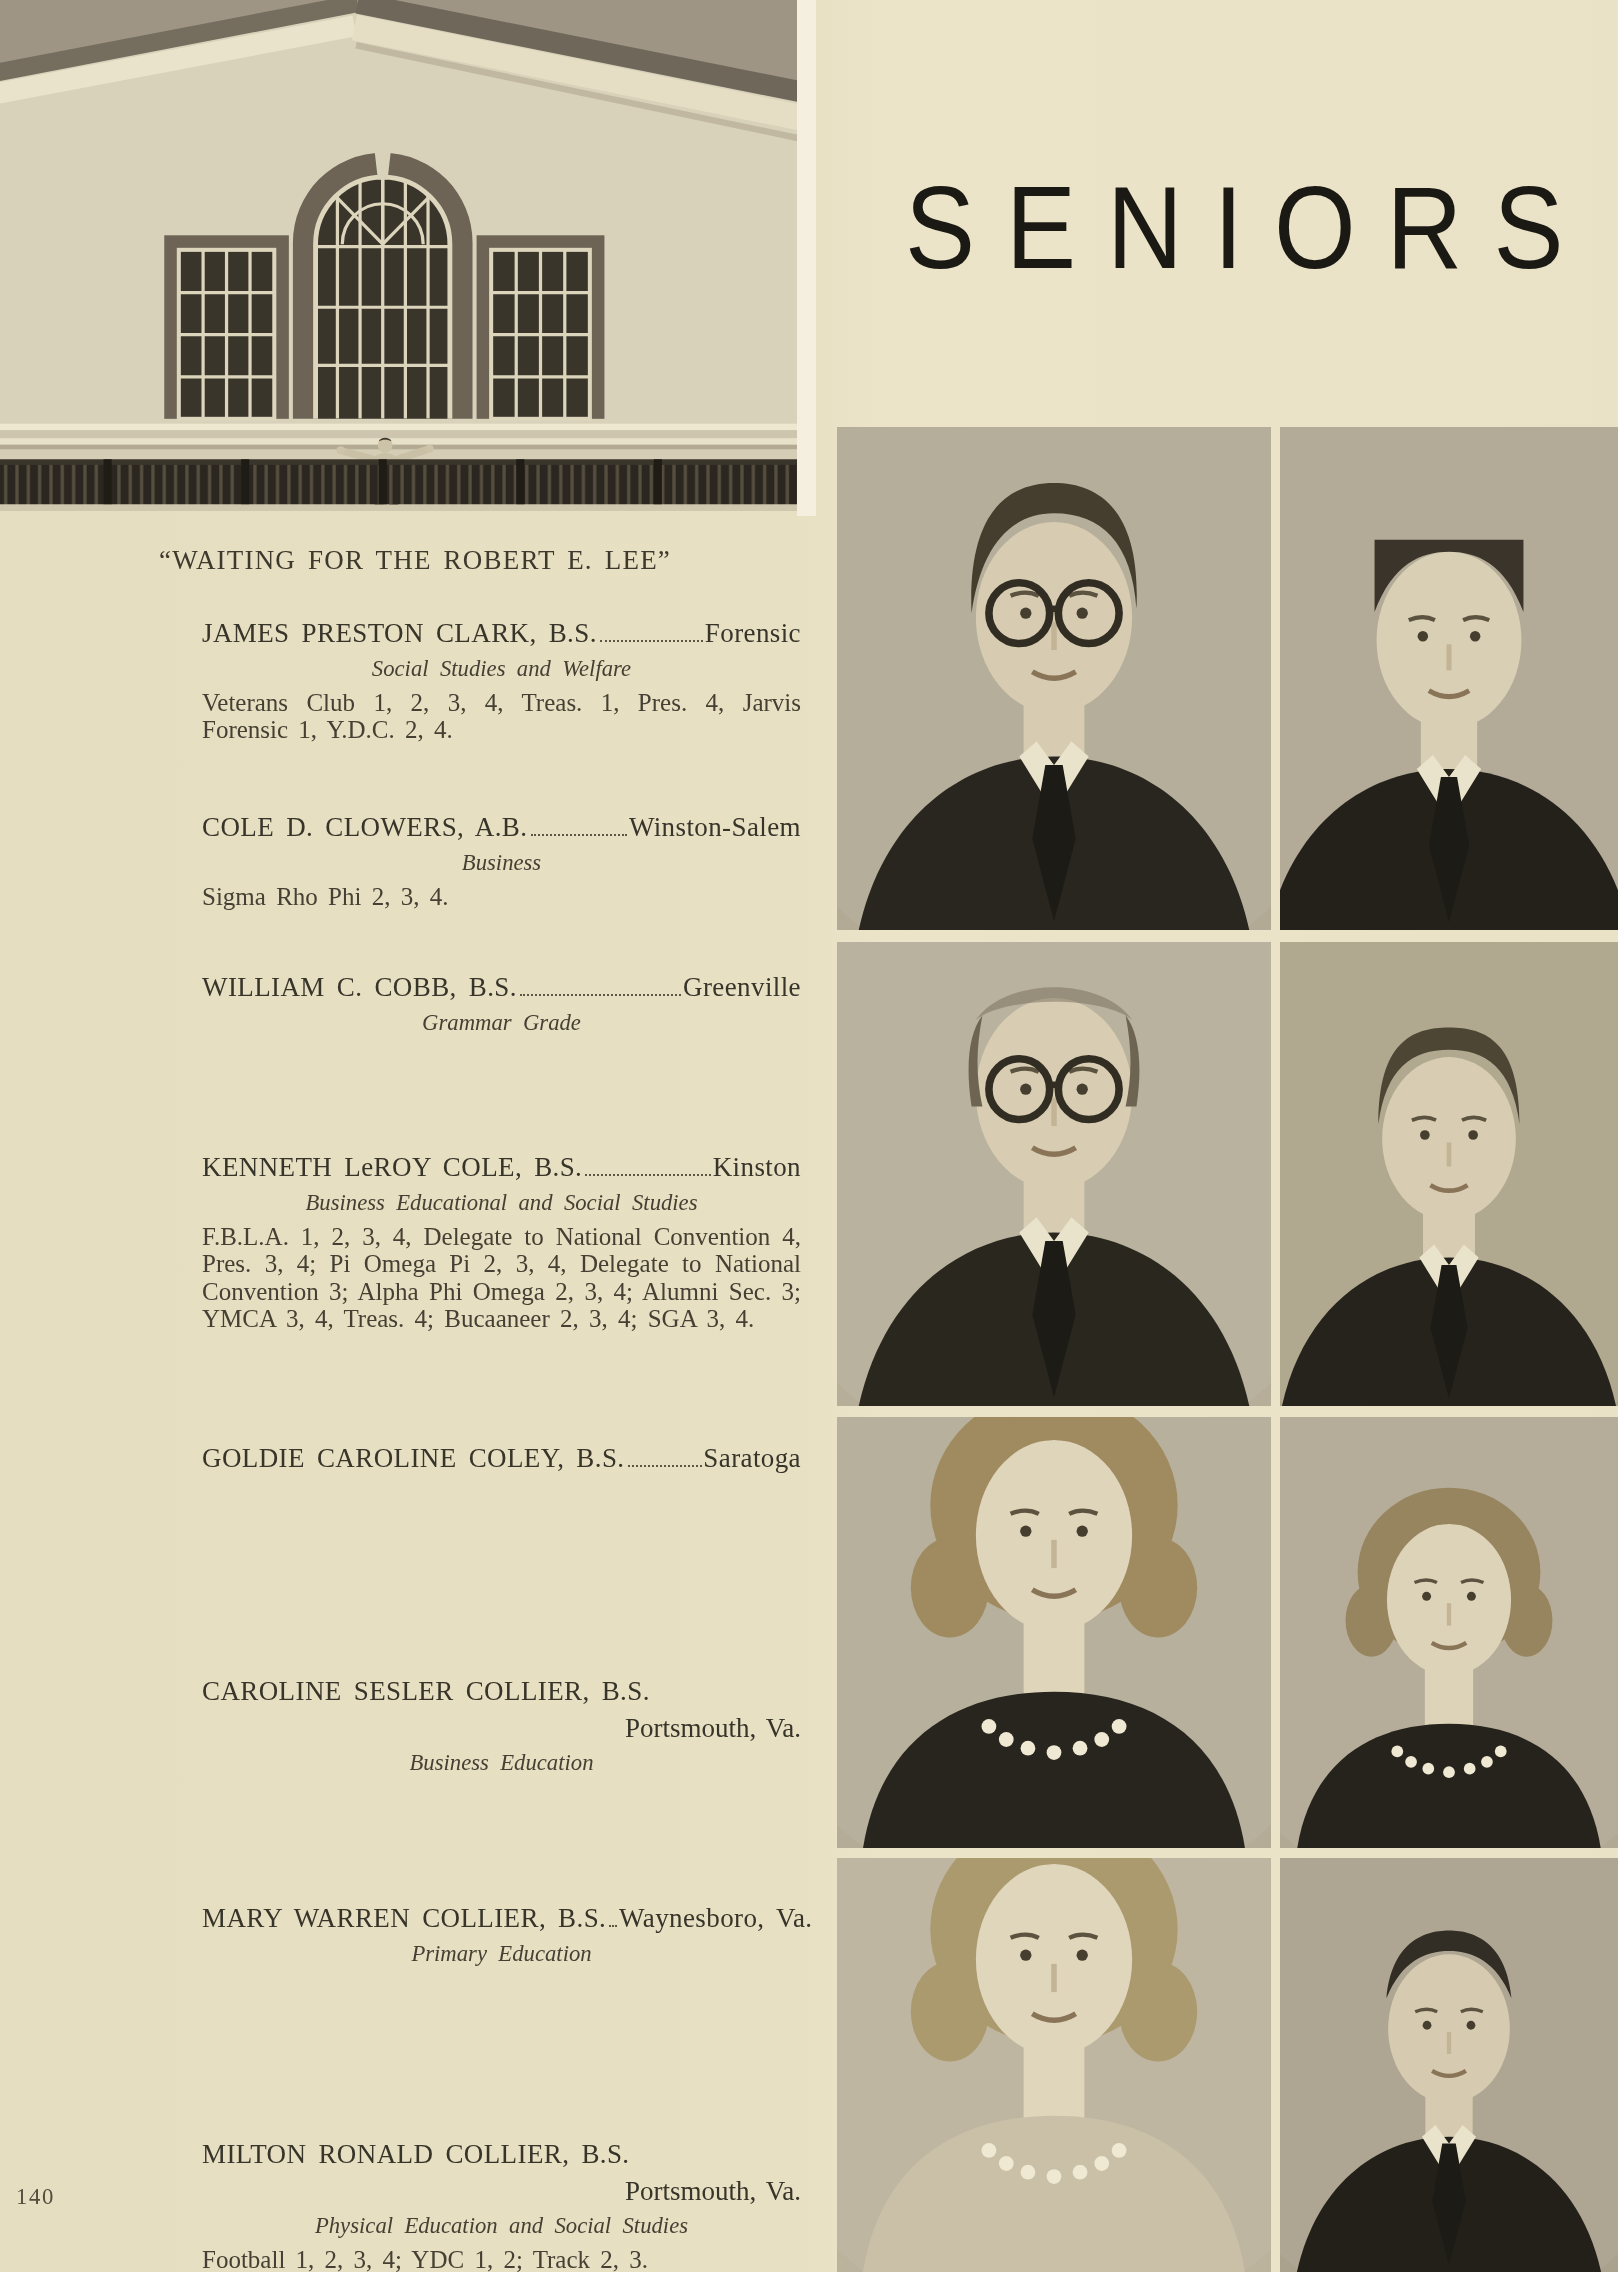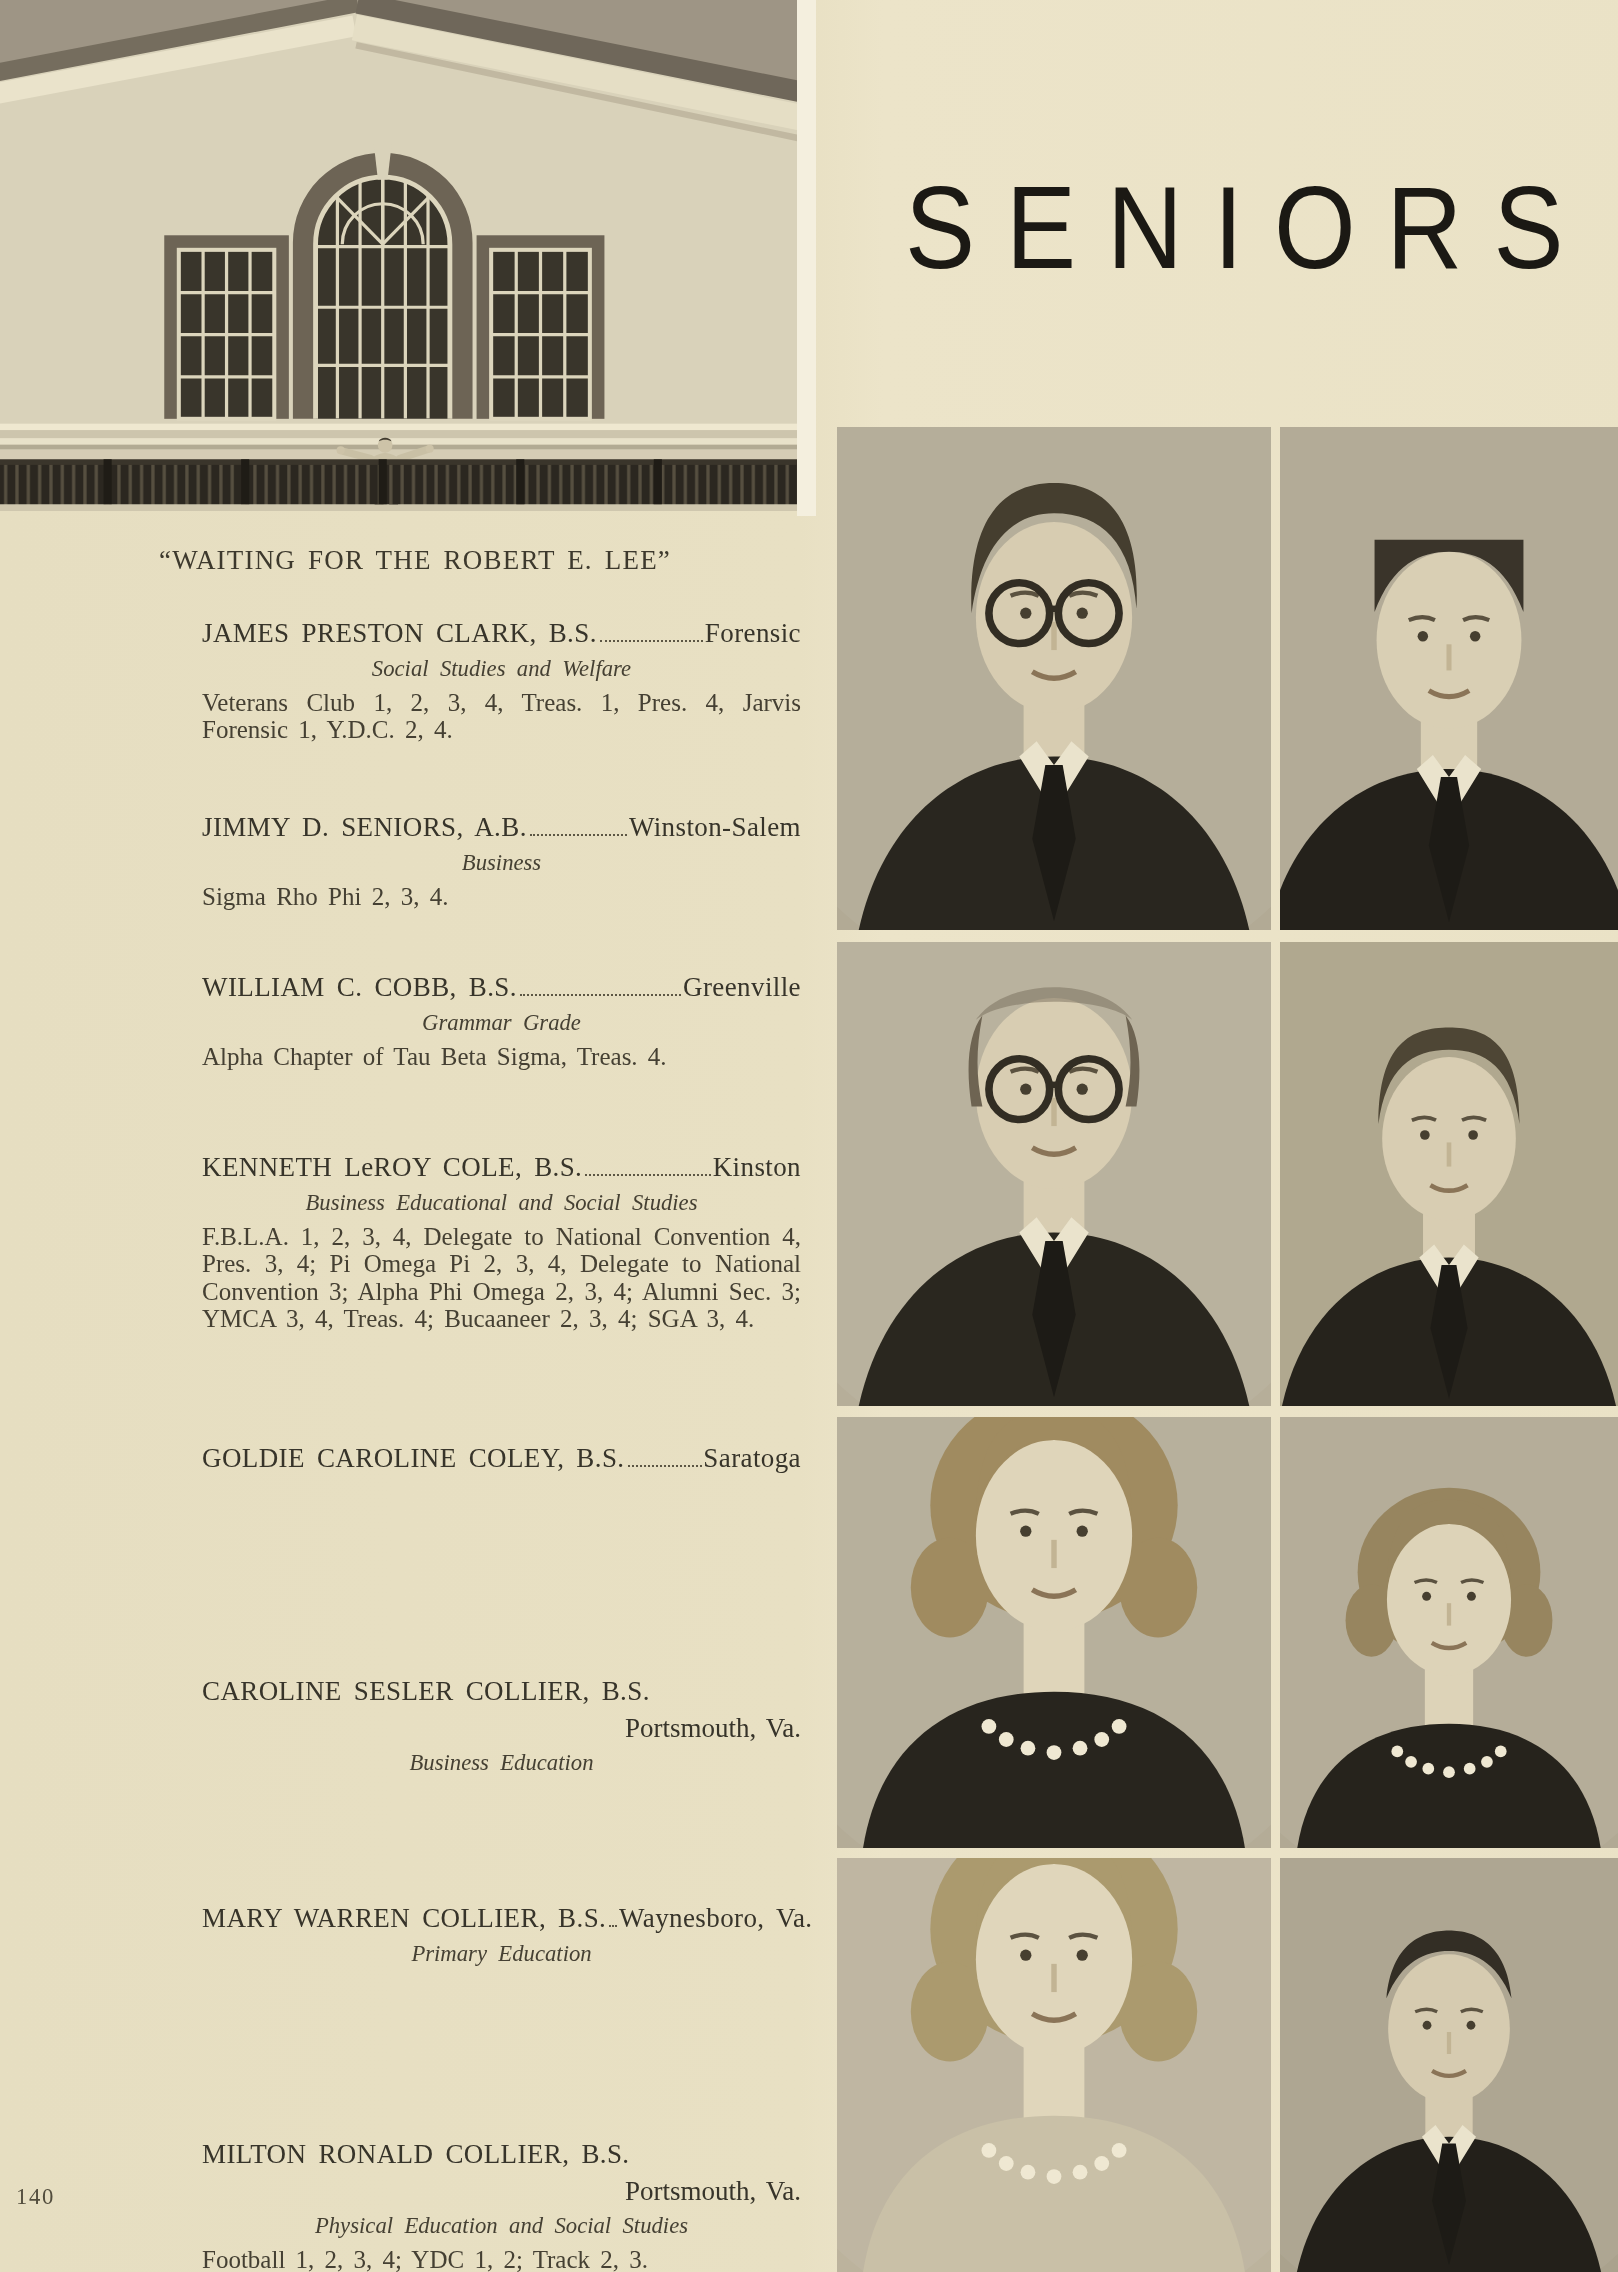--- a/index.html
+++ b/index.html
@@ -198,36 +198,35 @@
       <span>JAMES PRESTON CLARK, B.S.</span>
       <span class="leader"></span>
       <span class="hometown-inline">Forensic</span>
     </div>
     <div class="major">Social Studies and Welfare</div>
     <div class="activities">Veterans Club 1, 2, 3, 4, Treas. 1, Pres. 4, Jarvis Forensic 1, Y.D.C. 2, 4.</div>
   </div>
 
   <div class="entry" style="top:809px">
     <div class="name-line">
-      <span>JIMMY D. SENIORS, A.B.</span>
+      <span>COLE D. CLOWERS, A.B.</span>
       <span class="leader"></span>
       <span class="hometown-inline">Winston-Salem</span>
     </div>
     <div class="major">Business</div>
     <div class="activities">Sigma Rho Phi 2, 3, 4.</div>
   </div>
 
   <div class="entry" style="top:969px">
     <div class="name-line">
       <span>WILLIAM C. COBB, B.S.</span>
       <span class="leader"></span>
       <span class="hometown-inline">Greenville</span>
     </div>
     <div class="major">Grammar Grade</div>
-    <div class="activities">Alpha Chapter of Tau Beta Sigma, Treas. 4.</div>
   </div>
 
   <div class="entry" style="top:1149px">
     <div class="name-line">
       <span>KENNETH LeROY COLE, B.S.</span>
       <span class="leader"></span>
       <span class="hometown-inline">Kinston</span>
     </div>
     <div class="major">Business Educational and Social Studies</div>
     <div class="activities">F.B.L.A. 1, 2, 3, 4, Delegate to National Convention 4, Pres. 3, 4; Pi Omega Pi 2, 3, 4, Delegate to National Convention 3; Alpha Phi Omega 2, 3, 4; Alumni Sec. 3; YMCA 3, 4, Treas. 4; Bucaaneer 2, 3, 4; SGA 3, 4.</div>

